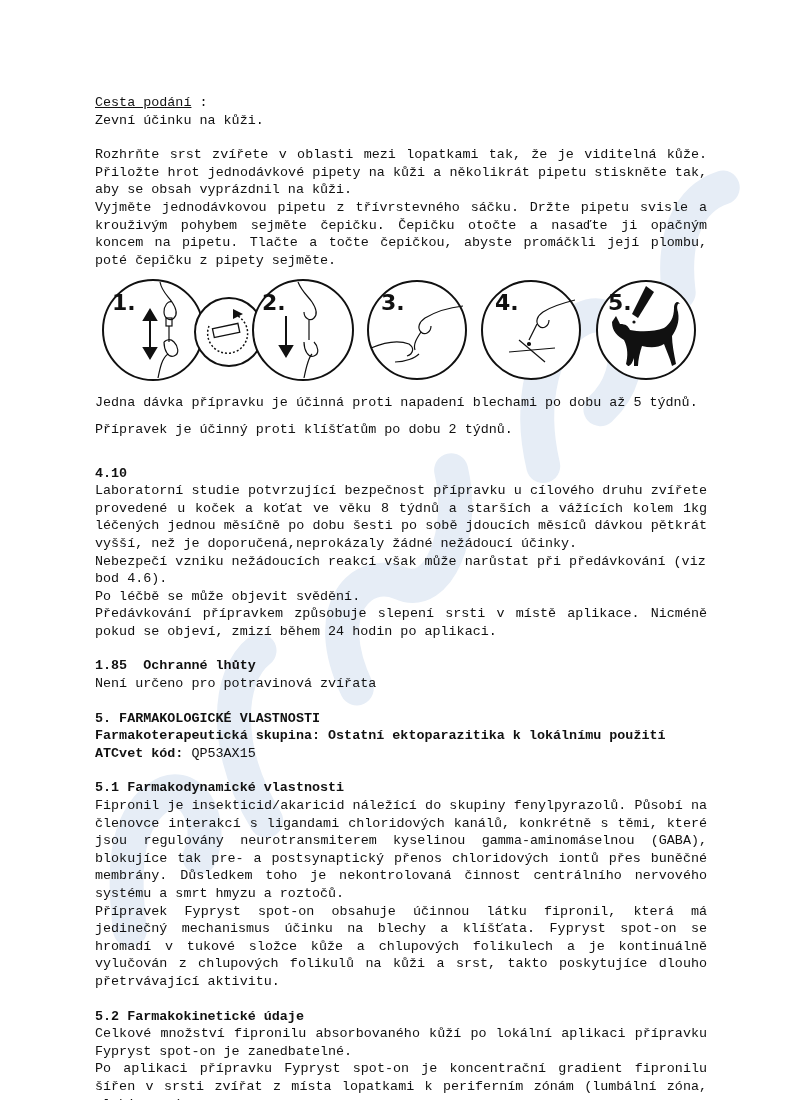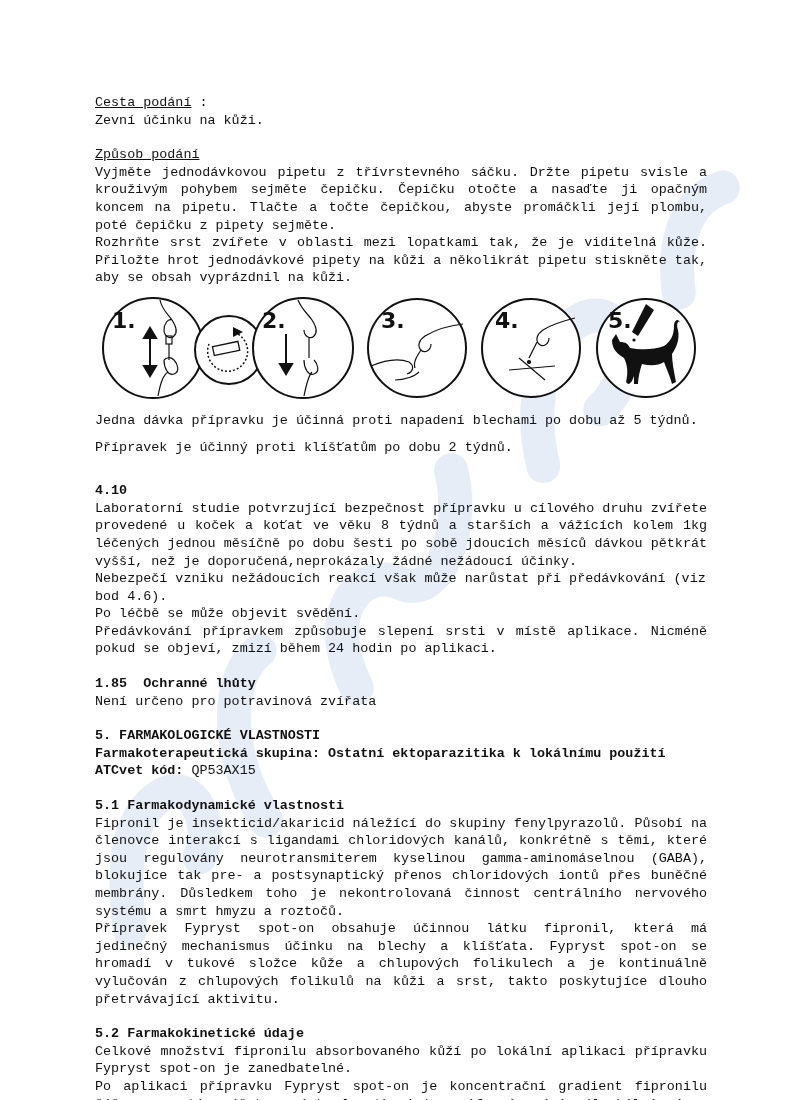--- a/index.html
+++ b/index.html
@@ -35,23 +35,22 @@
     </g>
     <text x="0" y="0" font-size="1" fill="#e6edf6">Pharm Dr. s.r.o.</text>
   </svg>
 
   <div class="content">
 
     <p><span class="u">Cesta podání</span><span> :</span></p>
     <p>Zevní účinku na kůži.</p>
 
     <div class="gap-m"></div>
-    <p class="u">Způsob podání</p>
+    <p class="just">Rozhrňte srst zvířete v oblasti mezi lopatkami tak, že je viditelná kůže. Přiložte hrot jednodávkové pipety na kůži a několikrát pipetu stiskněte tak, aby se obsah vyprázdnil na kůži.</p>
     <p class="just">Vyjměte jednodávkovou pipetu z třívrstevného sáčku. Držte pipetu svisle a  krouživým pohybem sejměte čepičku. Čepičku otočte a nasaďte ji opačným koncem na pipetu. Tlačte a točte čepičkou, abyste promáčkli její plombu, poté čepičku z pipety sejměte.</p>
-    <p class="just">Rozhrňte srst zvířete v oblasti mezi lopatkami tak, že je viditelná kůže. Přiložte hrot jednodávkové pipety na kůži a několikrát pipetu stiskněte tak, aby se obsah vyprázdnil na kůži.</p>
 
     <div class="figs">
 
       <svg width="110" height="104" style="left:6px" viewBox="0 0 110 104">
         <circle cx="55" cy="52" r="50" fill="#fff" stroke="#111" stroke-width="2"></circle>
         <text x="14" y="32" font-family="DejaVu Sans, sans-serif" font-weight="bold" font-size="22" fill="#111">1.</text>
         <g stroke="#111" stroke-width="2" fill="#111">
           <line x1="52" y1="38" x2="52" y2="74"></line>
           <polygon points="46,42 52,32 58,42"></polygon>
           <polygon points="46,70 52,80 58,70"></polygon>

